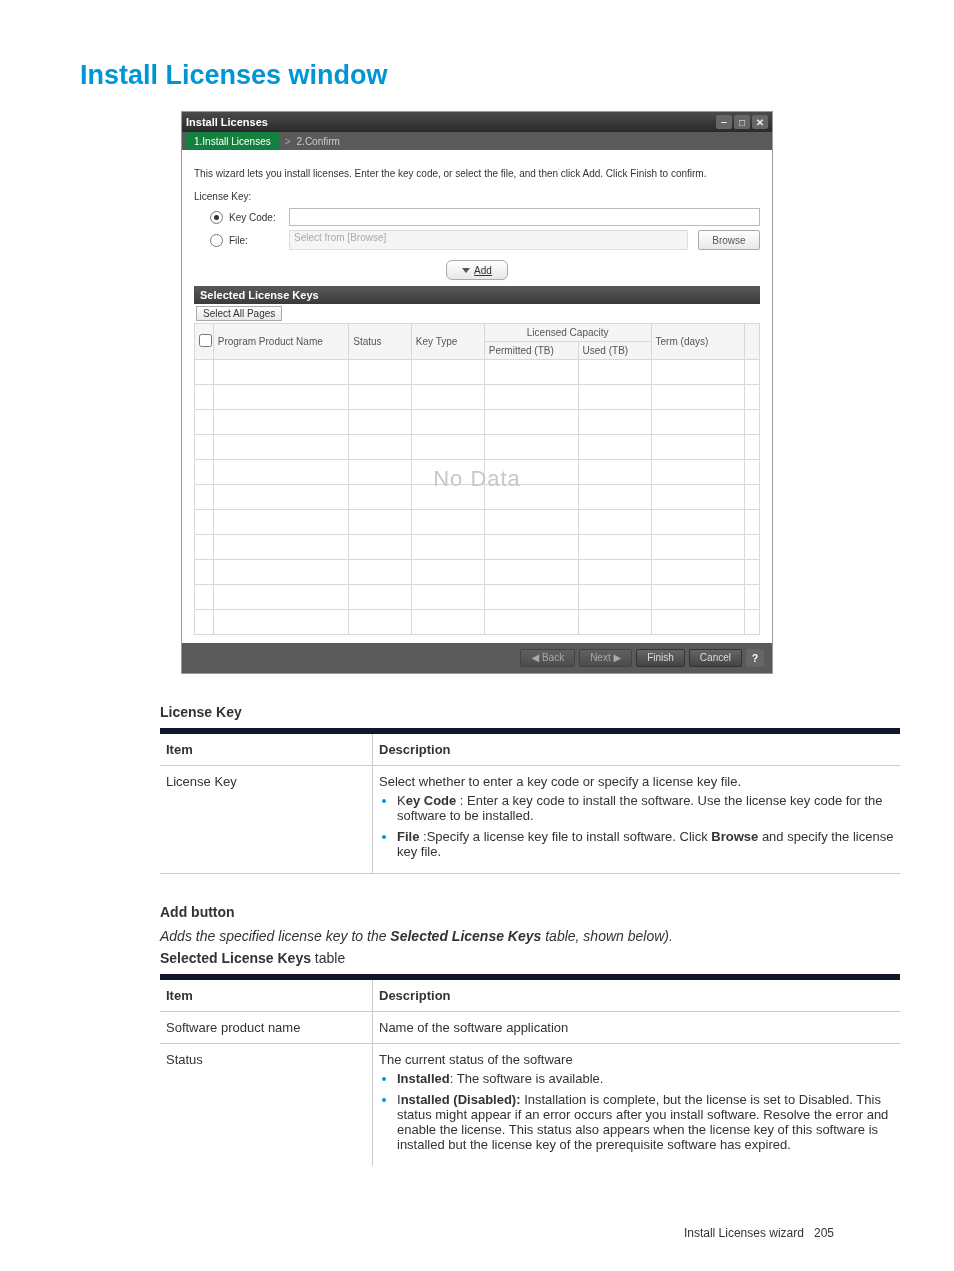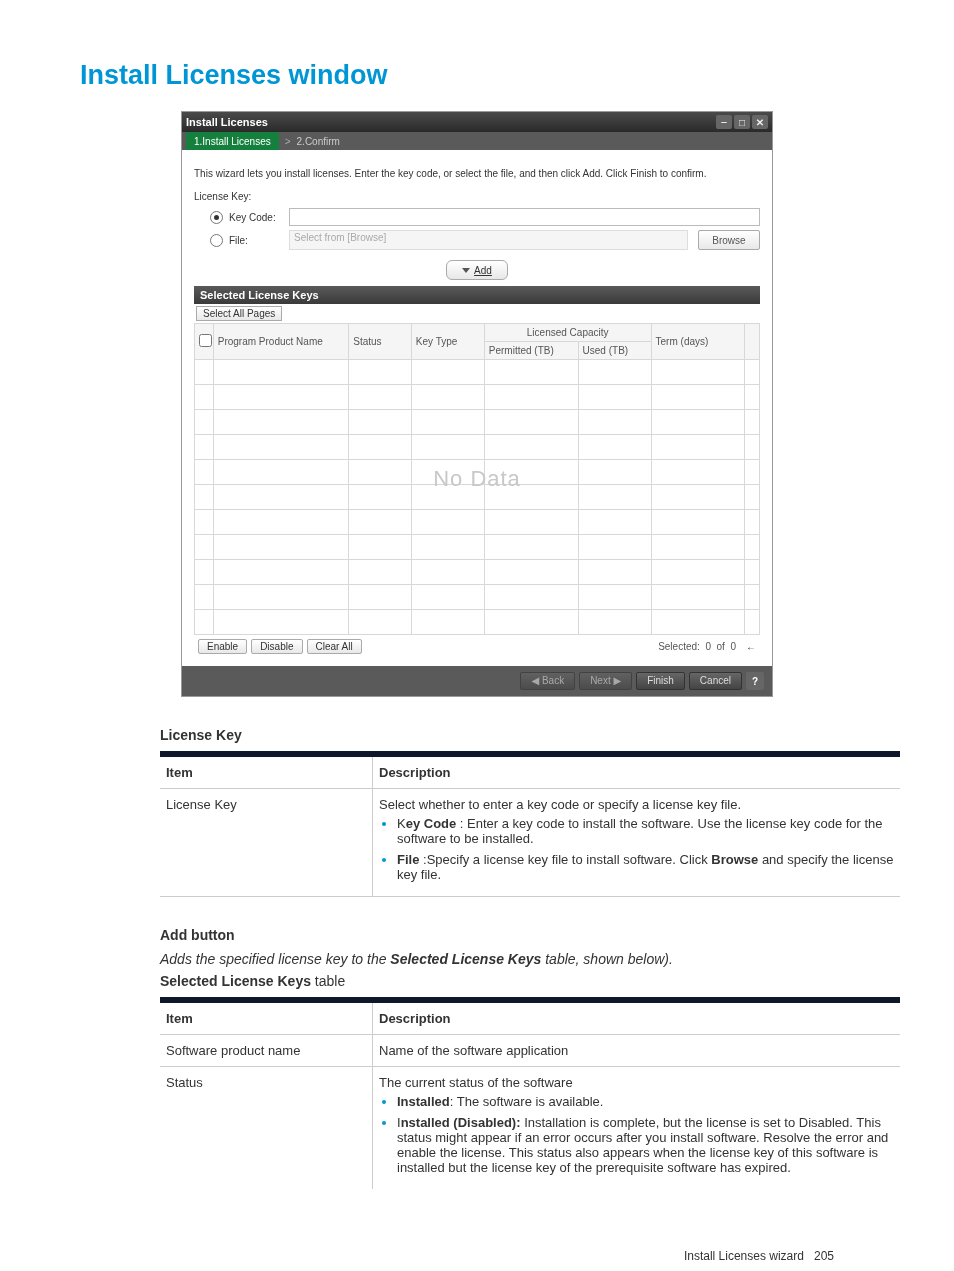--- a/index.html
+++ b/index.html
@@ -349,30 +349,20 @@
               <td></td>
               <td></td>
               <td></td>
               <td></td>
               <td></td>
             </tr>
         </tbody>
       </table>
       <div class="nodata">No Data</div>
     </div>
-    <div class="row-ctl">
-      <span class="small-btn">Enable</span>
-      <span class="small-btn">Disable</span>
-      <span class="small-btn">Clear All</span>
-      <span class="fill"></span>
-      <span class="sel-txt">
-        <span>Selected:</span>&nbsp;&nbsp;<span>0</span>&nbsp;&nbsp;<span>of</span>&nbsp;&nbsp;<span>0</span>
-      </span>
-      <span>←</span>
-    </div>
   </div>
   <div class="footer-bar">
     <span class="fbtn disabled">◀ Back</span>
     <span class="fbtn disabled">Next ▶</span>
     <span class="fbtn">Finish</span>
     <span class="fbtn">Cancel</span>
     <span class="help">?</span>
   </div>
 </div>
 

